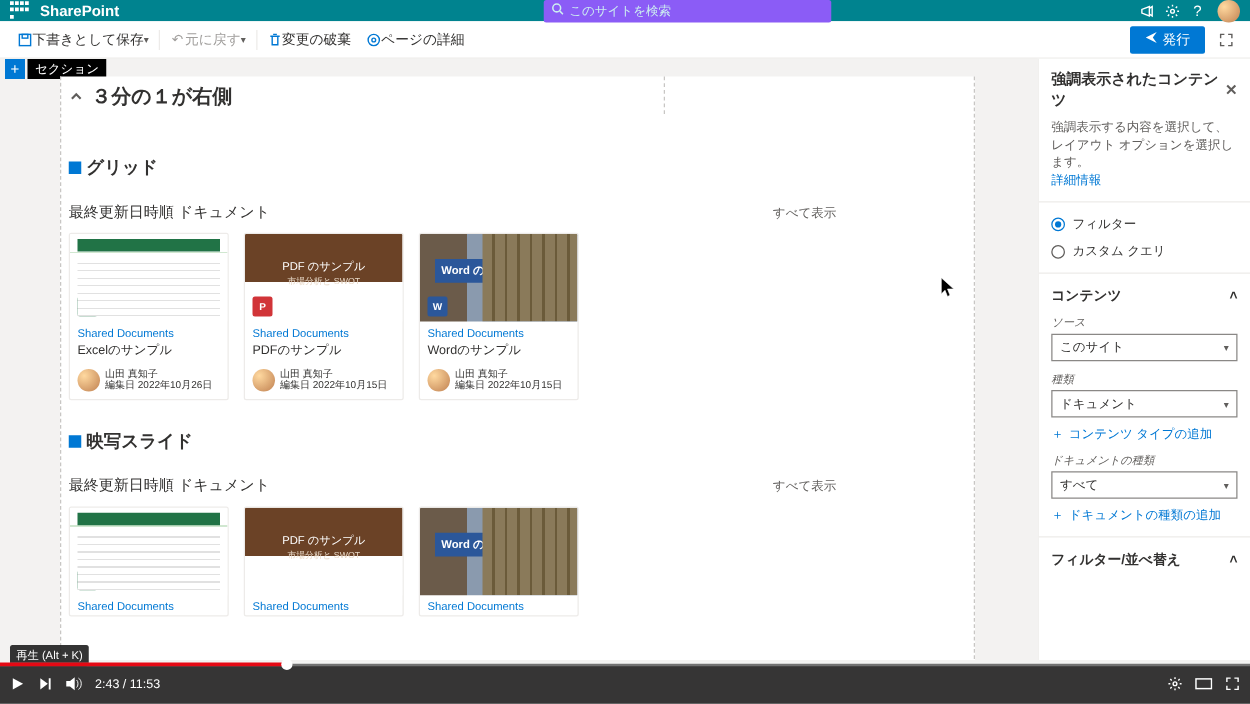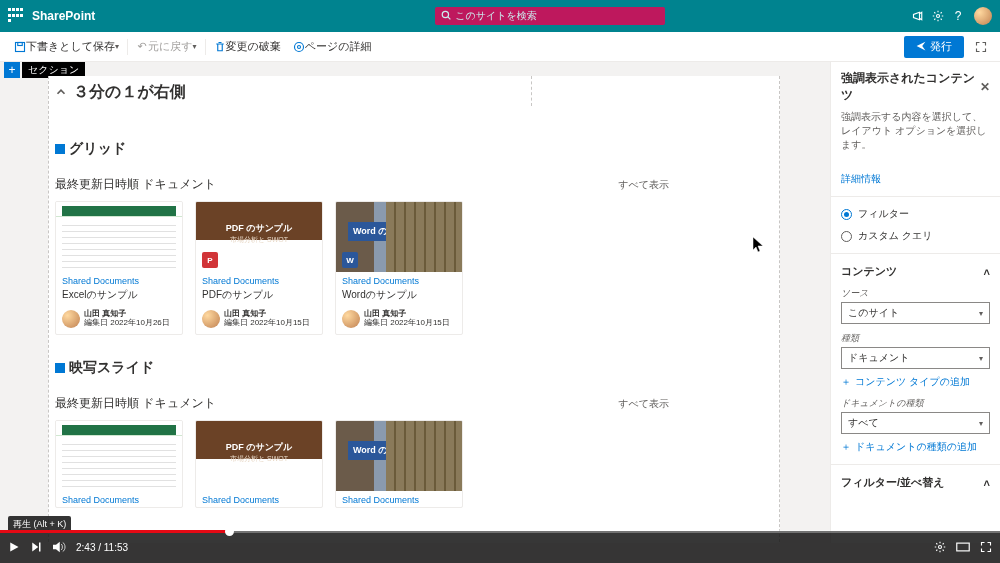--- a/index.html
+++ b/index.html
@@ -1,23 +1,23 @@
 <!DOCTYPE html>
 <html><head>
 <meta charset="utf-8">
 <style>
 * { margin: 0; padding: 0; box-sizing: border-box; font-family: "Segoe UI", Arial, sans-serif; }
 body { background: #f3f2f1; font-size: 12px; color: #323130; overflow: hidden; width: 1000px; height: 563px; position: relative; }
 
 
-.header { height: 32px; background: #00838f; color: #fff; display: flex; align-items: center; padding: 0 8px; }
+.header { height: 17px; background: #00838f; color: #fff; display: flex; align-items: center; padding: 0 8px; }
 .header .waffle { width: 16px; height: 16px; display: flex; flex-wrap: wrap; gap: 1px; margin-right: 8px; cursor: pointer; }
 .header .waffle span { width: 3px; height: 3px; background: #fff; }
 .header .brand { font-size: 12px; font-weight: 600; }
-.header .search { margin-left: 340px; width: 230px; height: 18px; background: #be185d; border-radius: 2px; display: flex; align-items: center; padding: 0 6px; color: #cceef0; font-size: 10px; gap: 4px; }
+.header .search { margin-left: 340px; width: 230px; height: 18px; background: #8b5cf6; border-radius: 2px; display: flex; align-items: center; padding: 0 6px; color: #cceef0; font-size: 10px; gap: 4px; }
 .header .spacer { flex: 1; }
 .header .icon-btn { width: 20px; height: 20px; display: flex; align-items: center; justify-content: center; color: #fff; cursor: pointer; font-size: 12px; }
 .header .avatar { width: 18px; height: 18px; border-radius: 50%; background: radial-gradient(circle at 30% 30%, #ffd9a0, #c08050); margin-left: 6px; cursor: pointer; }
 
 
 .cmdbar { height: 30px; background: #fff; border-bottom: 1px solid #edebe9; display: flex; align-items: center; padding: 0 8px; font-size: 11px; }
 .cmdbar .cmd { display: flex; align-items: center; gap: 0; padding: 0 6px; height: 24px; cursor: pointer; color: #323130; }
 .cmdbar .cmd .ico { width: 12px; height: 12px; display: inline-flex; align-items: center; justify-content: center; }
 .cmdbar .sep { width: 1px; height: 16px; background: #edebe9; margin: 0 2px; }
 .cmdbar .chev { font-size: 8px; color: #605e5c; }
@@ -42,42 +42,42 @@
 .list-heading { display: flex; justify-content: space-between; align-items: baseline; padding: 14px 110px 8px 0; font-size: 12px; color: #323130; }
 .list-heading .see-all { font-size: 10px; color: #605e5c; cursor: pointer; }
 
 .cards { display: flex; gap: 12px; }
 .card { width: 128px; border: 1px solid #edebe9; border-radius: 2px; background: #fff; overflow: hidden; cursor: pointer; }
 .card .thumb { height: 70px; background: #f3f2f1; position: relative; overflow: hidden; }
 .card .thumb.excel { background: linear-gradient(#fff 0 14px, #d0e7d0 14px 15px, #fff 15px); }
 .card .thumb.excel::before { content:""; position:absolute; top:4px; left:6px; right:6px; height:10px; background:#217346; }
 .card .thumb.excel::after { content:""; position:absolute; top:18px; left:6px; right:6px; bottom:4px; background: repeating-linear-gradient(#fff 0 5px, #e1e1e1 5px 6px); }
 .card .thumb.office { background: linear-gradient(#6b4226 0 55%, #fff 55%); }
-.card .thumb.office .ribbon { position:absolute; top:20px; left:0; right:0; text-align:center; color:#fff; font-size:9px; font-weight:700; }
+.card .thumb.office .ribbon { position:absolute; top:20px; left:0; right:0; text-align:center; color:#fff; font-size:9px; font-weight:400; }
 .card .thumb.office .sub { position:absolute; top:33px; left:0; right:0; text-align:center; color:#e8d9c8; font-size:7px; }
 .card .thumb.building { background: linear-gradient(90deg, #6b5b4a 0 30%, #8a9aae 30% 100%); }
 .card .thumb.building .tag { position:absolute; top:20px; left:12px; background:#2b579a; color:#fff; font-size:9px; font-weight:600; padding:3px 5px; }
 .card .thumb.building::after { content:""; position:absolute; right:0; top:0; bottom:0; width:60%; background: repeating-linear-gradient(90deg, #8a7a5a 0 8px, #6b5b3a 8px 10px); }
 .card .file-icon { position:absolute; bottom:4px; left:6px; width:16px; height:16px; border-radius:2px; display:flex; align-items:center; justify-content:center; color:#fff; font-size:8px; font-weight:bold; }
 .card .file-icon.excel { background:#217346; }
 .card .file-icon.pdf { background:#d13438; }
 .card .file-icon.word { background:#2b579a; }
 .card .meta { padding: 4px 6px 2px; font-size: 9px; color: #0078d4; }
 .card .title { padding: 0 6px 6px; font-size: 10px; }
 .card .author-row { display:flex; align-items:center; gap:4px; padding: 2px 6px 6px; }
 .card .author-row .av { width:18px; height:18px; border-radius:50%; background: radial-gradient(circle at 30% 30%, #ffd9a0, #c08050); }
 .card .author-row .txt { font-size:8px; line-height:1.1; }
-.card .author-row .txt .bold { font-weight:700; }
+.card .author-row .txt .bold { font-weight:400; }
 
 
 .panel { width: 170px; background: #fff; border-left: 1px solid #edebe9; padding: 8px 10px; overflow-y: auto; font-size: 10px; }
 .panel .ptitle { font-size: 12px; font-weight: 600; display:flex; justify-content:center; align-items:center; }
 .panel .ptitle .close { font-size: 12px; color:#605e5c; cursor:pointer; }
 .panel .pdesc { margin-top: 6px; color:#605e5c; }
-.panel .link { color:#0078d4; cursor:pointer; margin-top:20px; display:block; }
+.panel .link { color:#0078d4; cursor:pointer; margin-top:0; display:block; }
 .panel hr { border:none; border-top:1px solid #edebe9; margin:10px -10px; }
 .panel .hint { color:#323130; }
 .panel .radio-row { display:flex; align-items:center; gap:6px; margin-top:8px; cursor:pointer; }
 .panel .radio-row .r { width:11px; height:11px; border:1px solid #605e5c; border-radius:50%; display:flex; align-items:center; justify-content:center; }
 .panel .radio-row .r.sel { border-color:#0078d4; }
 .panel .radio-row .r.sel::after { content:""; width:5px; height:5px; background:#0078d4; border-radius:50%; }
 .panel .acc-head { font-size:11px; font-weight:600; display:flex; justify-content:space-between; align-items:center; cursor:pointer; }
 .panel .field-label { font-size:9px; color:#605e5c; margin-top:8px;font-style:italic; }
 .panel .select { border:1px solid #8a8886; height:22px; display:flex; align-items:center; justify-content:space-between; padding:0 6px; margin-top:2px; cursor:pointer; font-size:10px; background:#fff; }
 .panel .select .chev { font-size:8px; color:#605e5c; }

